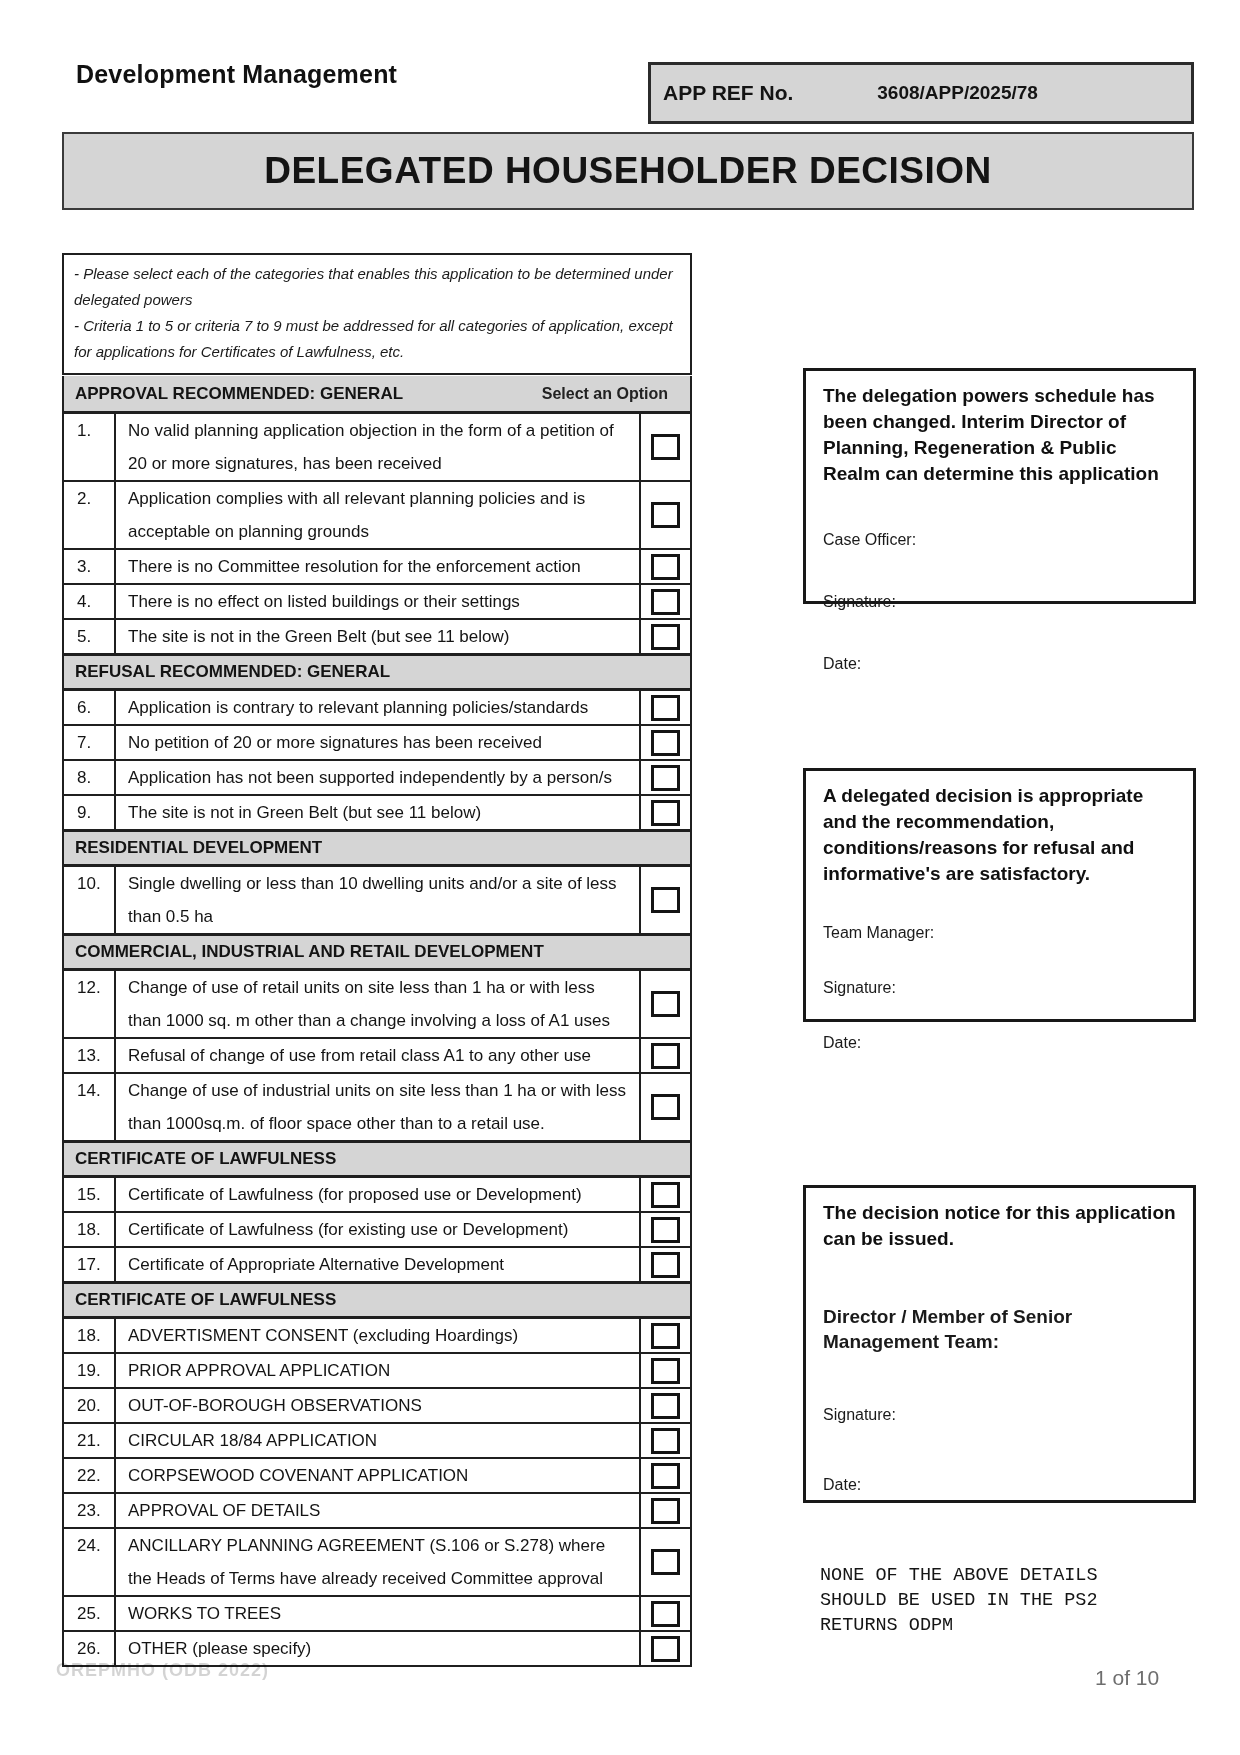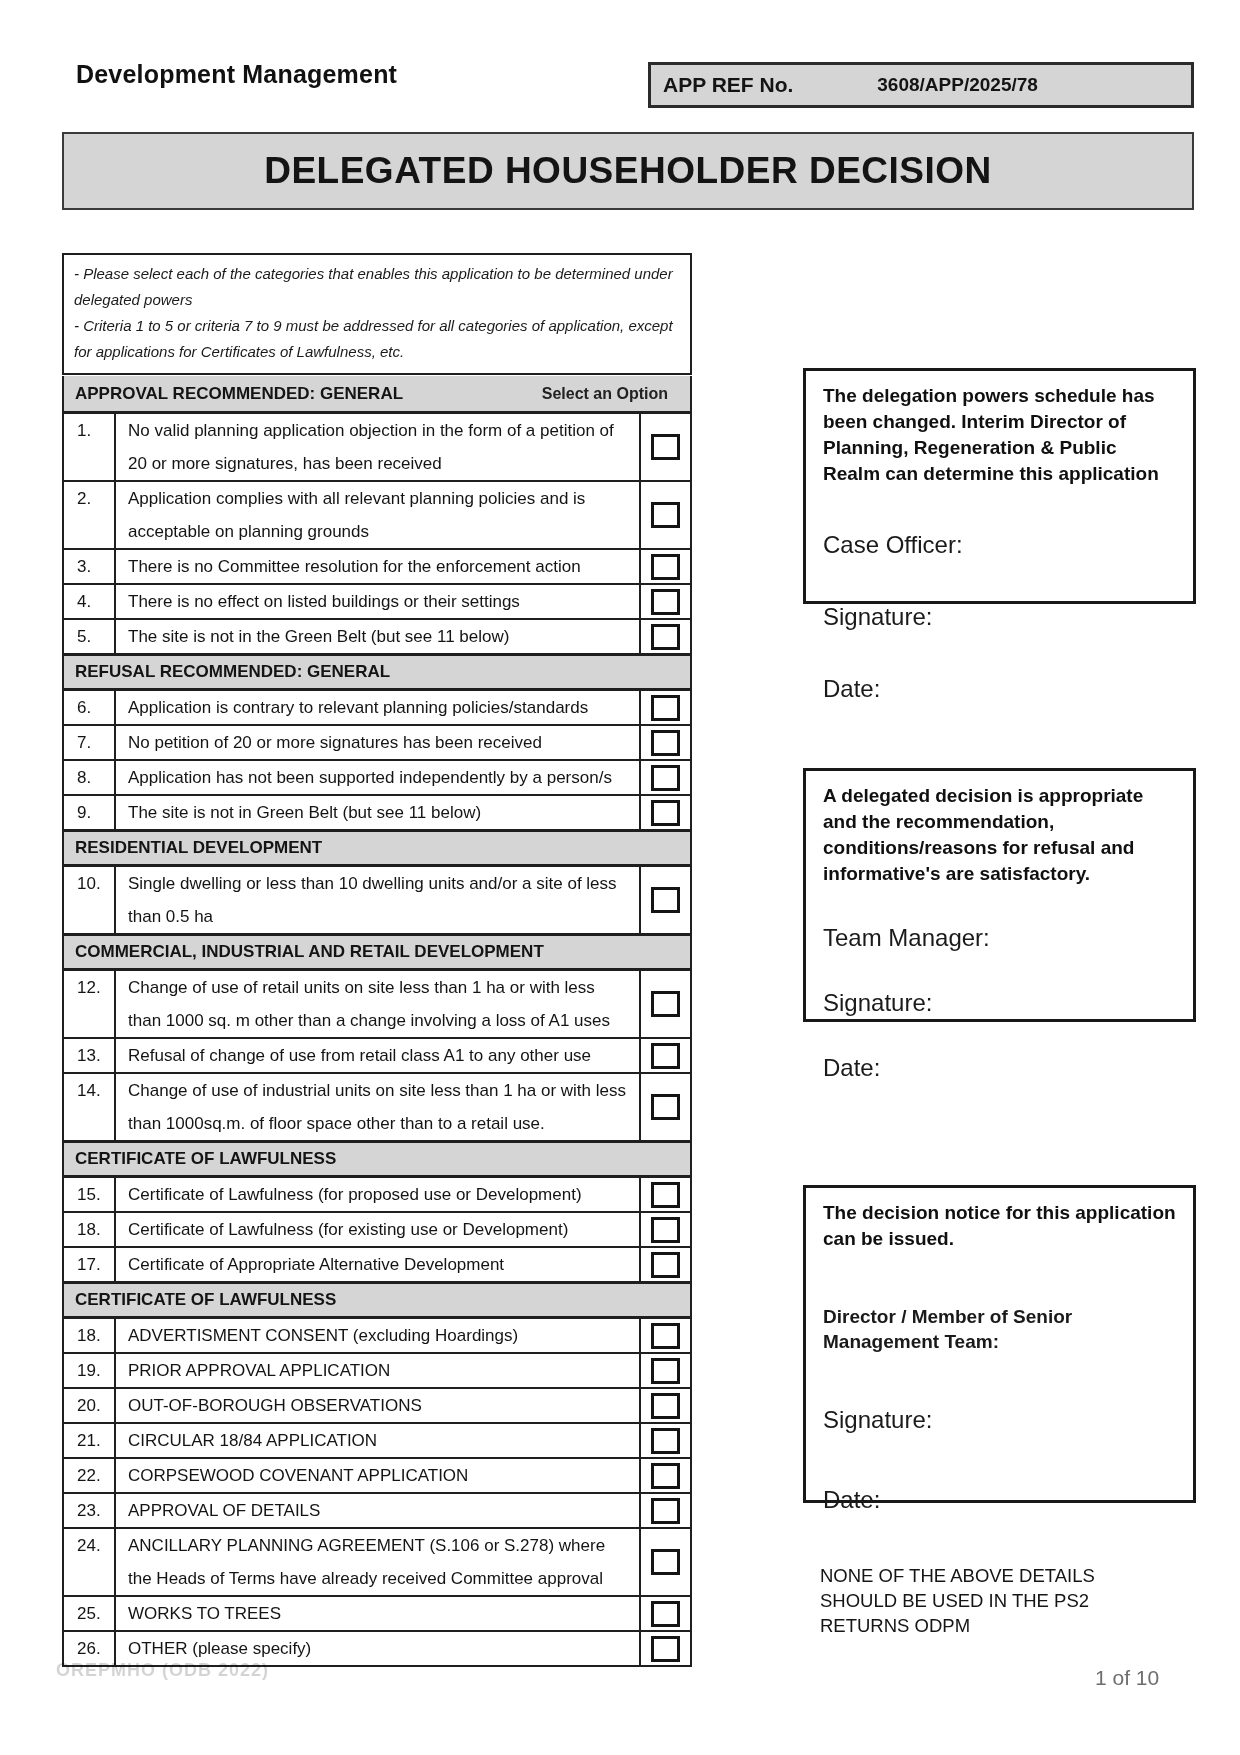--- a/index.html
+++ b/index.html
@@ -8,21 +8,21 @@
     position:relative; width:1240px; height:1755px; background:#ffffff;
     margin:0 auto; font-family:"Liberation Sans", sans-serif; color:#141414;
     overflow:hidden;
   }
   
   .dev-title {
     position:absolute; left:76px; top:60px;
     font-size:25px; font-weight:bold; letter-spacing:.2px; color:#111;
   }
   .appref-box {
-    position:absolute; left:648px; top:62px; width:546px; height:46px;
+    position:absolute; left:648px; top:62px; width:546px; height:62px;
     background:#d5d5d5; border:3px solid #2b2b2b;
     display:flex; align-items:center;
   }
   .appref-label { font-weight:bold; font-size:21px; margin-left:12px; }
   .appref-value { font-weight:bold; font-size:19px; margin-left:84px; }
   .banner {
     position:absolute; left:62px; top:132px; width:1132px; height:78px;
     background:#d5d5d5; border:2px solid #3a3a3a;
     display:flex; align-items:center; justify-content:center;
   }
@@ -59,30 +59,30 @@
 
   
   .right-panel {
     position:absolute; left:803px; width:393px; background:#fff;
     border:3px solid #181818; padding:12px 16px 12px 17px;
   }
   .p1 { top:368px; height:236px; }
   .p2 { top:768px; height:254px; }
   .p3 { top:1185px; height:318px; }
   .panel-body { font-weight:bold; font-size:19px; line-height:26px; color:#101010; }
-  .panel-field { font-size:24px; color:#1a1a1a; }
+  .panel-field { font-size:16px; color:#1a1a1a; }
   .p1 .panel-field { margin-top:44px; }
   .p2 .panel-field { margin-top:37px; }
   .p3 .panel-field { margin-top:52px; }
   .panel-field.strong { font-weight:bold; font-size:19px; line-height:25px; }
 
   
   .footer-note {
     position:absolute; left:820px; top:1563px; width:285px;
-    font-size:18.5px; line-height:25px; color:#151515;
+    font-size:18.5px; line-height:25px; color:#151515;font-family:Liberation Mono, monospace;
   }
   .page-number {
     position:absolute; left:1095px; top:1666px;
     font-size:21px; color:#6e6e6e;
   }
   .watermark {
     position:absolute; left:56px; top:1660px;
     font-size:18px; font-weight:bold; letter-spacing:1px;
     color:#000; opacity:.17; white-space:nowrap;
   }

